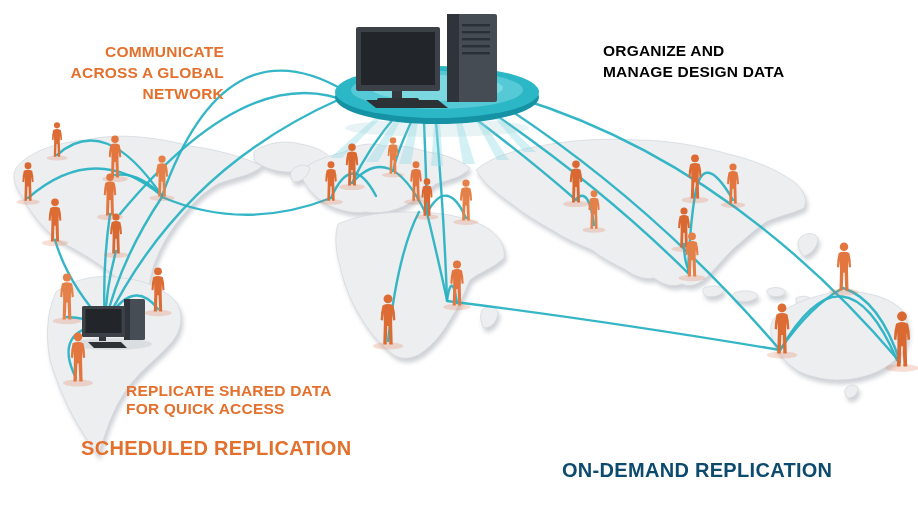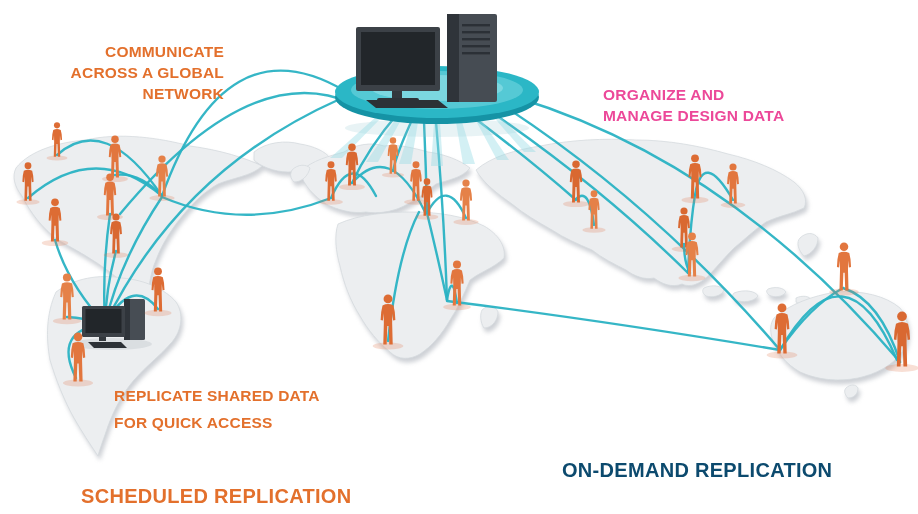--- a/index.html
+++ b/index.html
@@ -7,26 +7,26 @@
     position:relative;width:918px;height:514px;background:#ffffff;
     overflow:hidden;font-family:"Liberation Sans",sans-serif;
   }
   #scene{position:absolute;left:0;top:0;width:918px;height:514px;}
   .lbl{
     position:absolute;font-weight:700;font-size:15.5px;line-height:21px;
     white-space:pre-line;letter-spacing:.2px;
   }
   .lbl-communicate{left:52px;top:41px;width:172px;text-align:right;}
   .lbl-organize{left:603px;top:40px;}
-  .lbl-replicate{left:114px;top:382px;line-height:27px;}
+  .lbl-replicate{left:126px;top:382px;line-height:18px;}
   .title{
     position:absolute;font-weight:700;font-size:20px;letter-spacing:.3px;
     white-space:nowrap;
   }
-  .title-scheduled{left:81px;top:437px;margin-top:48px;}
+  .title-scheduled{left:81px;top:437px;}
   .title-ondemand{left:562px;top:459px;}
   .map-layer{filter:drop-shadow(2px 4px 2px rgba(125,135,148,.38));}
 </style>
 </head>
 <body>
 
 <div class="stage">
 
   <svg id="scene" viewBox="0 0 918 514">
     <g id="map-layer" class="map-layer">
@@ -309,21 +309,21 @@
             <path d="M6.2 12.2 Q12 9.2 17.8 12.2 L19.2 19 L19.8 27.5 L17.4 28 L16.6 20.5 L16.4 31 L17 53.5 L13.4 53.5 L12.7 34 L11.3 34 L10.6 53.5 L7 53.5 L7.6 31 L7.4 20.5 L6.6 28 L4.2 27.5 L4.8 19 Z" fill="#d96831"></path>
           </g>
         </g>
       </g>
   </svg>
 
   <div class="lbl lbl-communicate" style="color: rgb(227, 112, 44);">COMMUNICATE
 ACROSS A GLOBAL
 NETWORK</div>
 
-  <div class="lbl lbl-organize" style="color: #ec4899; margin-top: 44px;">ORGANIZE AND
+  <div class="lbl lbl-organize" style="color: #000000;">ORGANIZE AND
 MANAGE DESIGN DATA</div>
 
   <div class="lbl lbl-replicate" style="color: rgb(227, 112, 44);">REPLICATE SHARED DATA
 FOR QUICK ACCESS</div>
 
   <div class="title title-scheduled" style="color: rgb(227, 112, 44);">SCHEDULED REPLICATION</div>
 
   <div class="title title-ondemand" style="color: #0c4a6e;">ON-DEMAND REPLICATION</div>
 </div>
 

